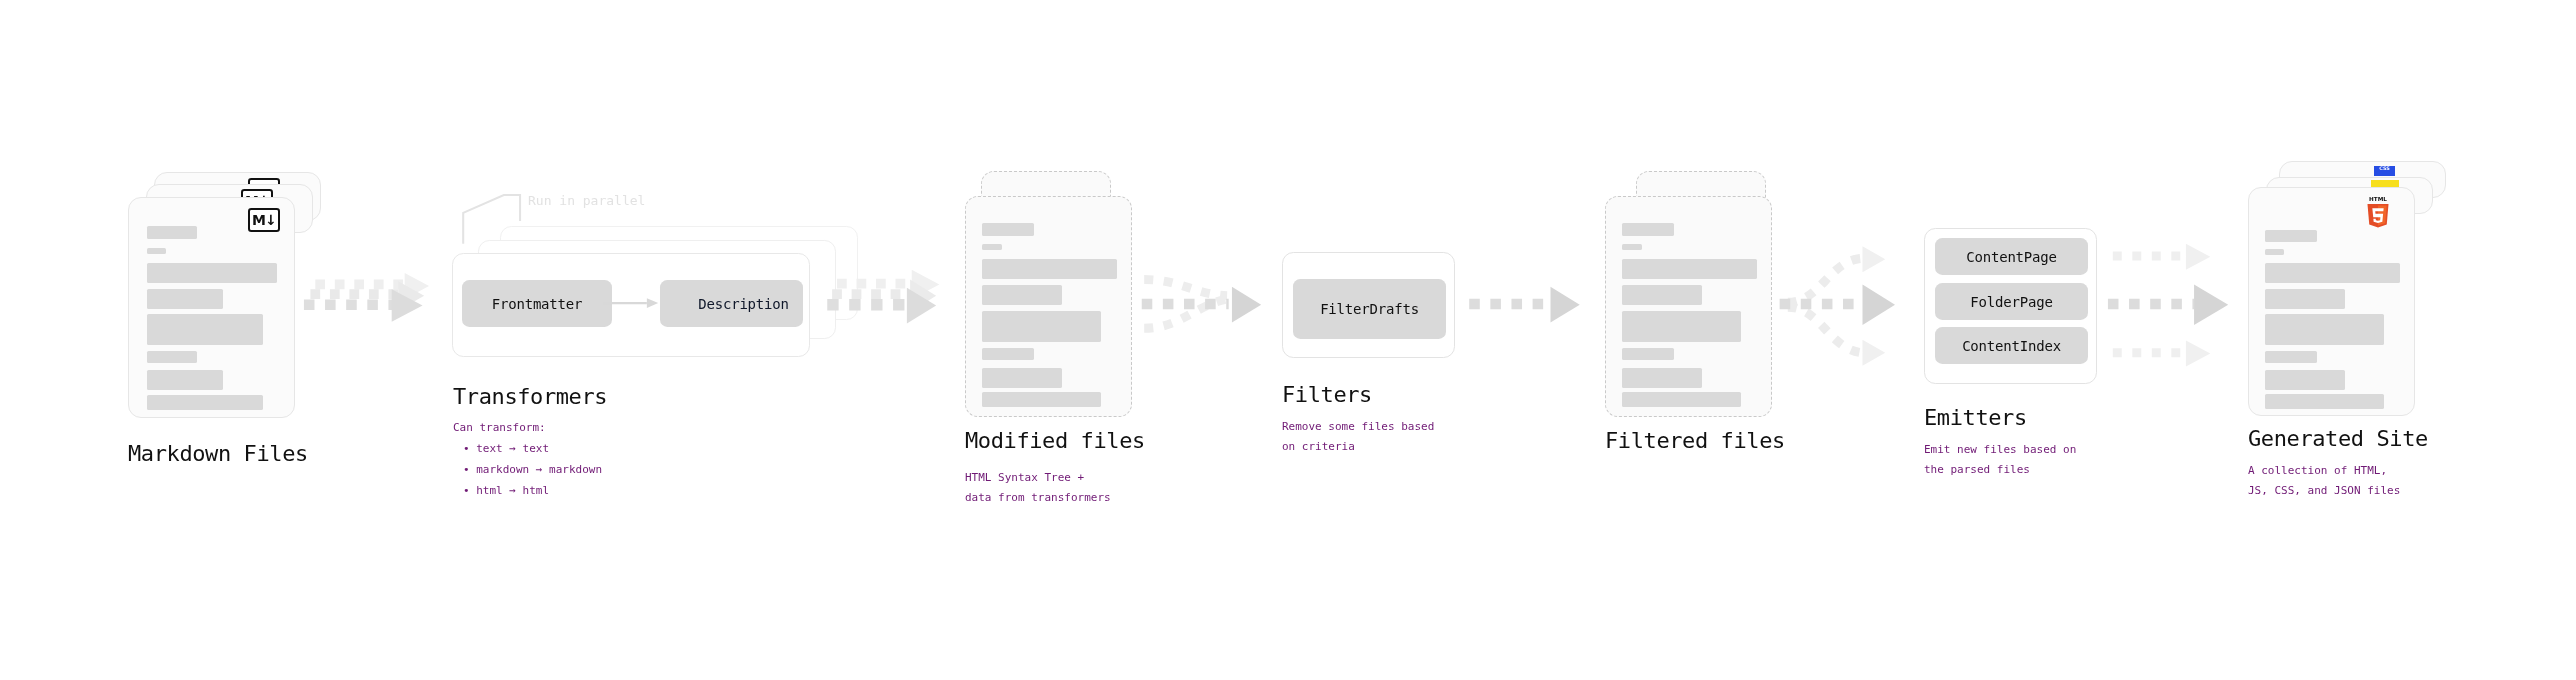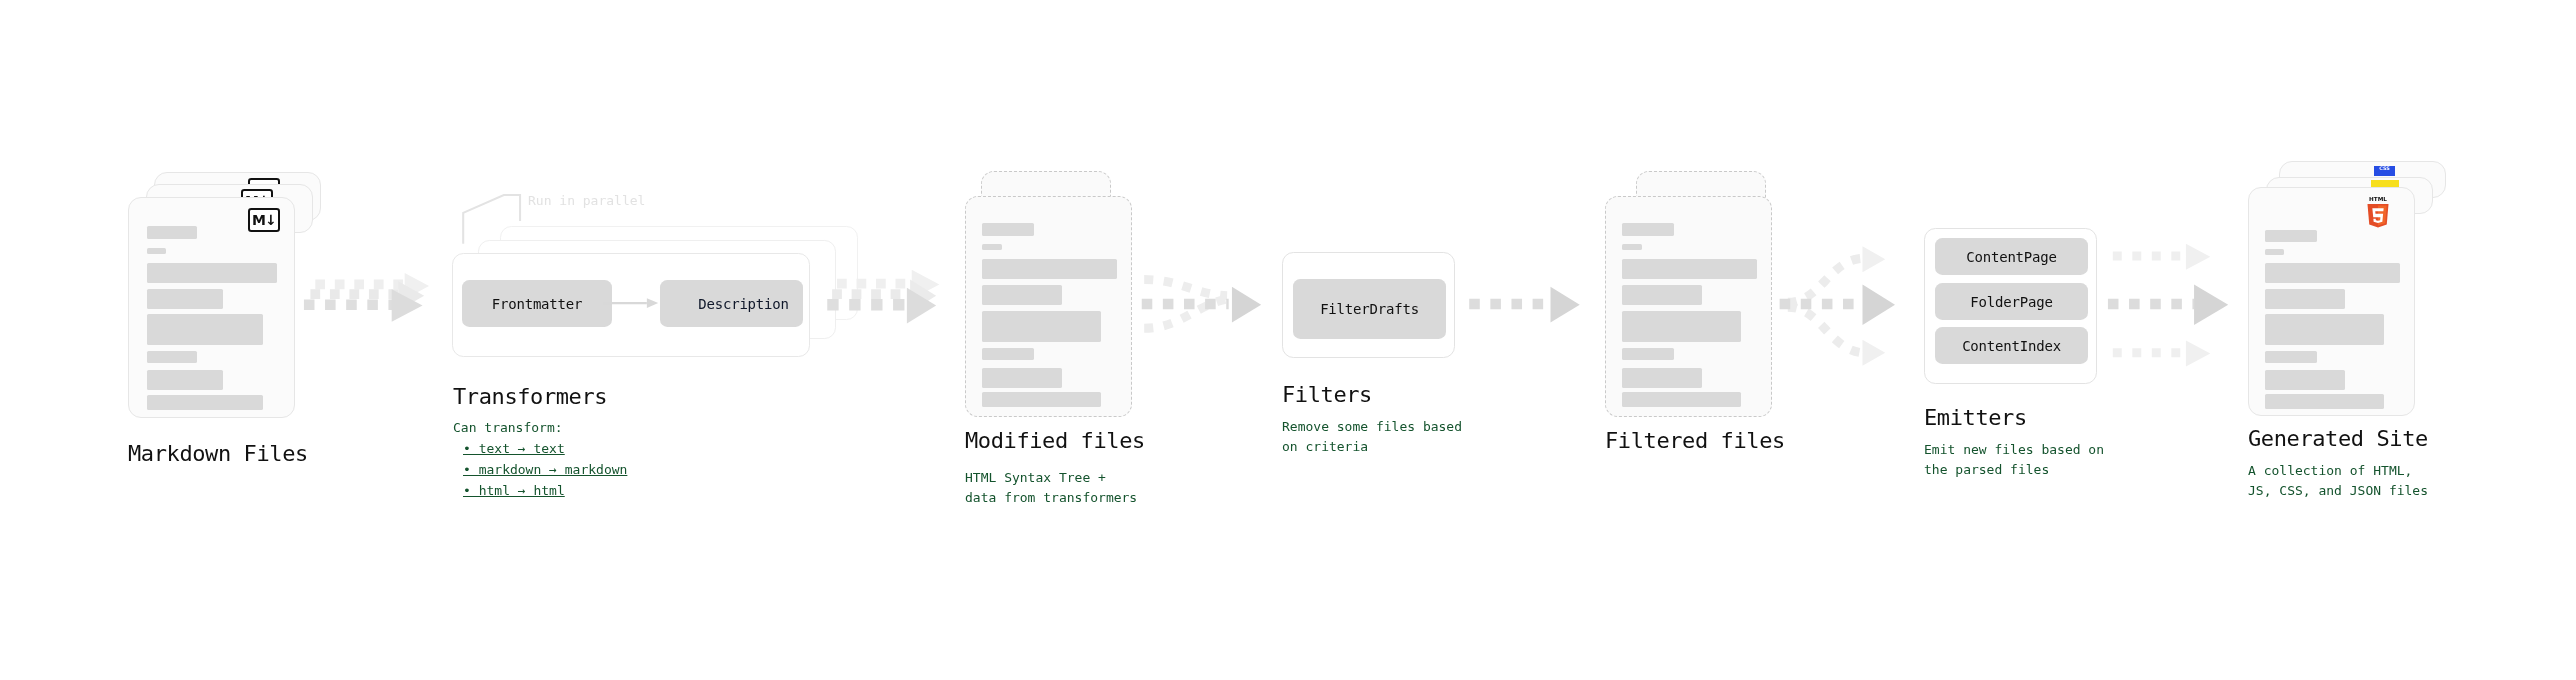--- a/index.html
+++ b/index.html
@@ -54,21 +54,21 @@
 
   
   .title{
     position:absolute;
     font-family:"DejaVu Sans Mono", monospace;
     font-size:22px;color:#111;white-space:nowrap;letter-spacing:-0.4px;
   }
   .caption{
     position:absolute;
     font-family:"DejaVu Sans Mono", monospace;
-    font-size:13px;line-height:19.5px;color:#14532d;white-space:pre;
+    font-size:11px;line-height:19.5px;color:#701a75;white-space:pre;
   }
 
   
   .pbox{
     position:absolute;
     background:#fff;
     border:1.6px solid #e3e3e3;
     border-radius:11.4px;
     box-sizing:border-box;
   }
@@ -95,21 +95,21 @@
     font-family:"DejaVu Sans Mono", monospace;
     font-size:14px;white-space:nowrap;letter-spacing:-0.2px;
     box-sizing:border-box;
   }
   .run-label{
     position:absolute;
     font-family:"DejaVu Sans Mono", monospace;
     font-size:13px;color:#e2e2e2;white-space:nowrap;
   }
   svg.ov{position:absolute;left:0;top:0;overflow:visible;pointer-events:none;}
-  .bullets{white-space:pre;text-decoration:underline;}
+  .bullets{white-space:pre;}
 </style>
 </head>
 <body>
 
 <div class="stage">
 
   <div>
 
     <div class="card" style="left:154px;top:172px;width:167px;height:49px;"></div>
     <div class="md-badge" style="left:248px;top:178px;">M↓</div>

